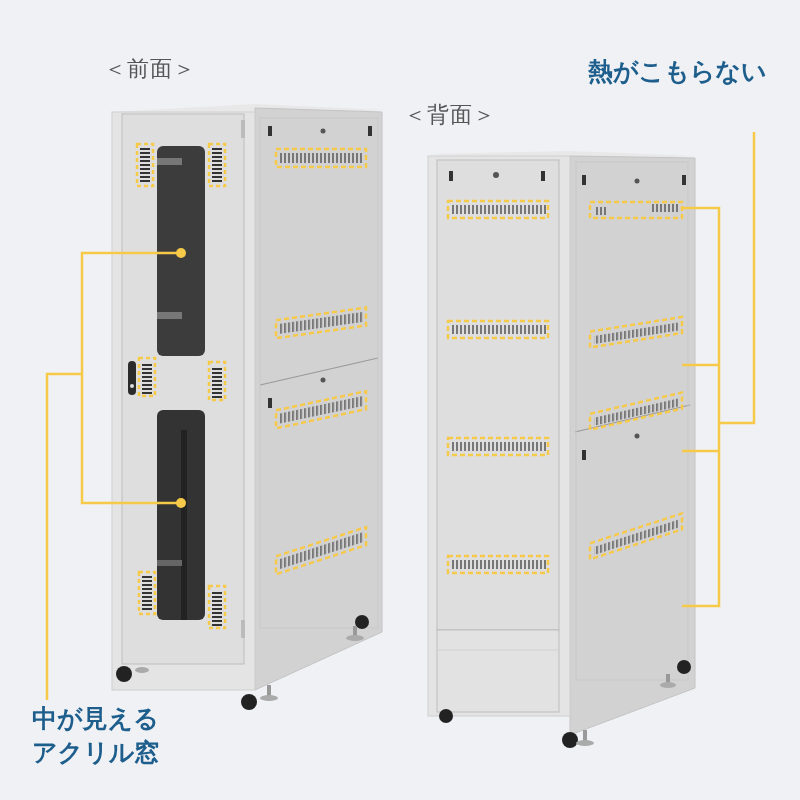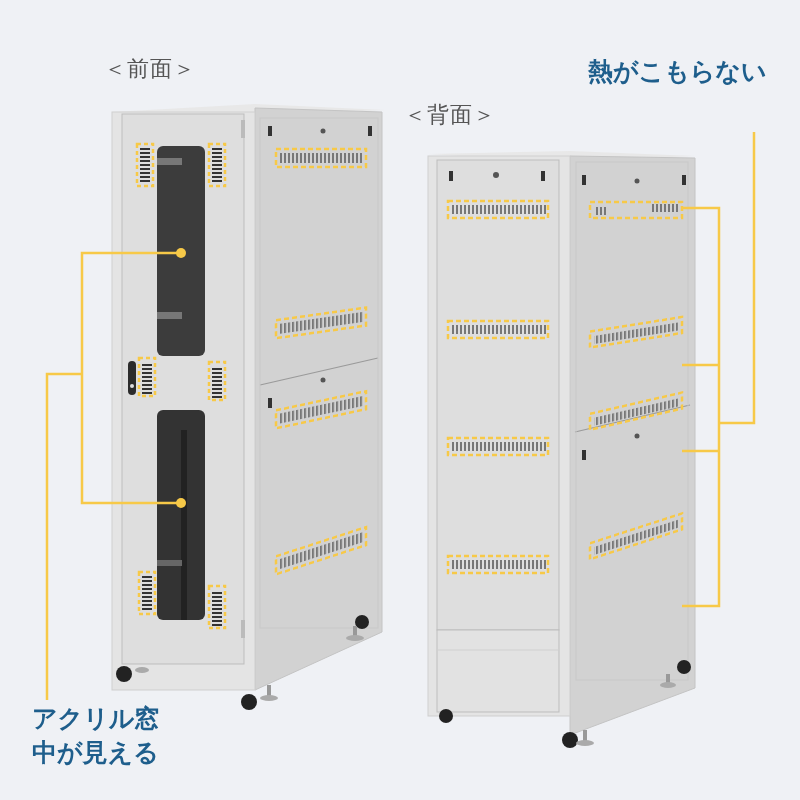--- a/index.html
+++ b/index.html
@@ -13,22 +13,22 @@
 <body>
 
 <div class="label view-label" style="left:104px;top:54px;">＜前面＞</div>
 <div class="label view-label" style="left:404px;top:100px;">＜背面＞</div>
 
 <div class="label callout" style="left:588px;top:55px;">
   <div>熱がこもらない</div>
 </div>
 
 <div class="label callout" style="left:32px;top:702px;">
+  <div>中が見える</div>
   <div>アクリル窓</div>
-  <div>中が見える</div>
 </div>
 
 <svg class="stage" width="800" height="800" viewBox="0 0 800 800">
   <defs>
     <pattern id="slits" width="4" height="10" patternUnits="userSpaceOnUse">
       <rect x="0" y="0" width="2" height="10" fill="#777"></rect>
     </pattern>
     <pattern id="vslits" width="10" height="4" patternUnits="userSpaceOnUse">
       <rect x="0" y="0" width="10" height="2" fill="#333"></rect>
     </pattern>

